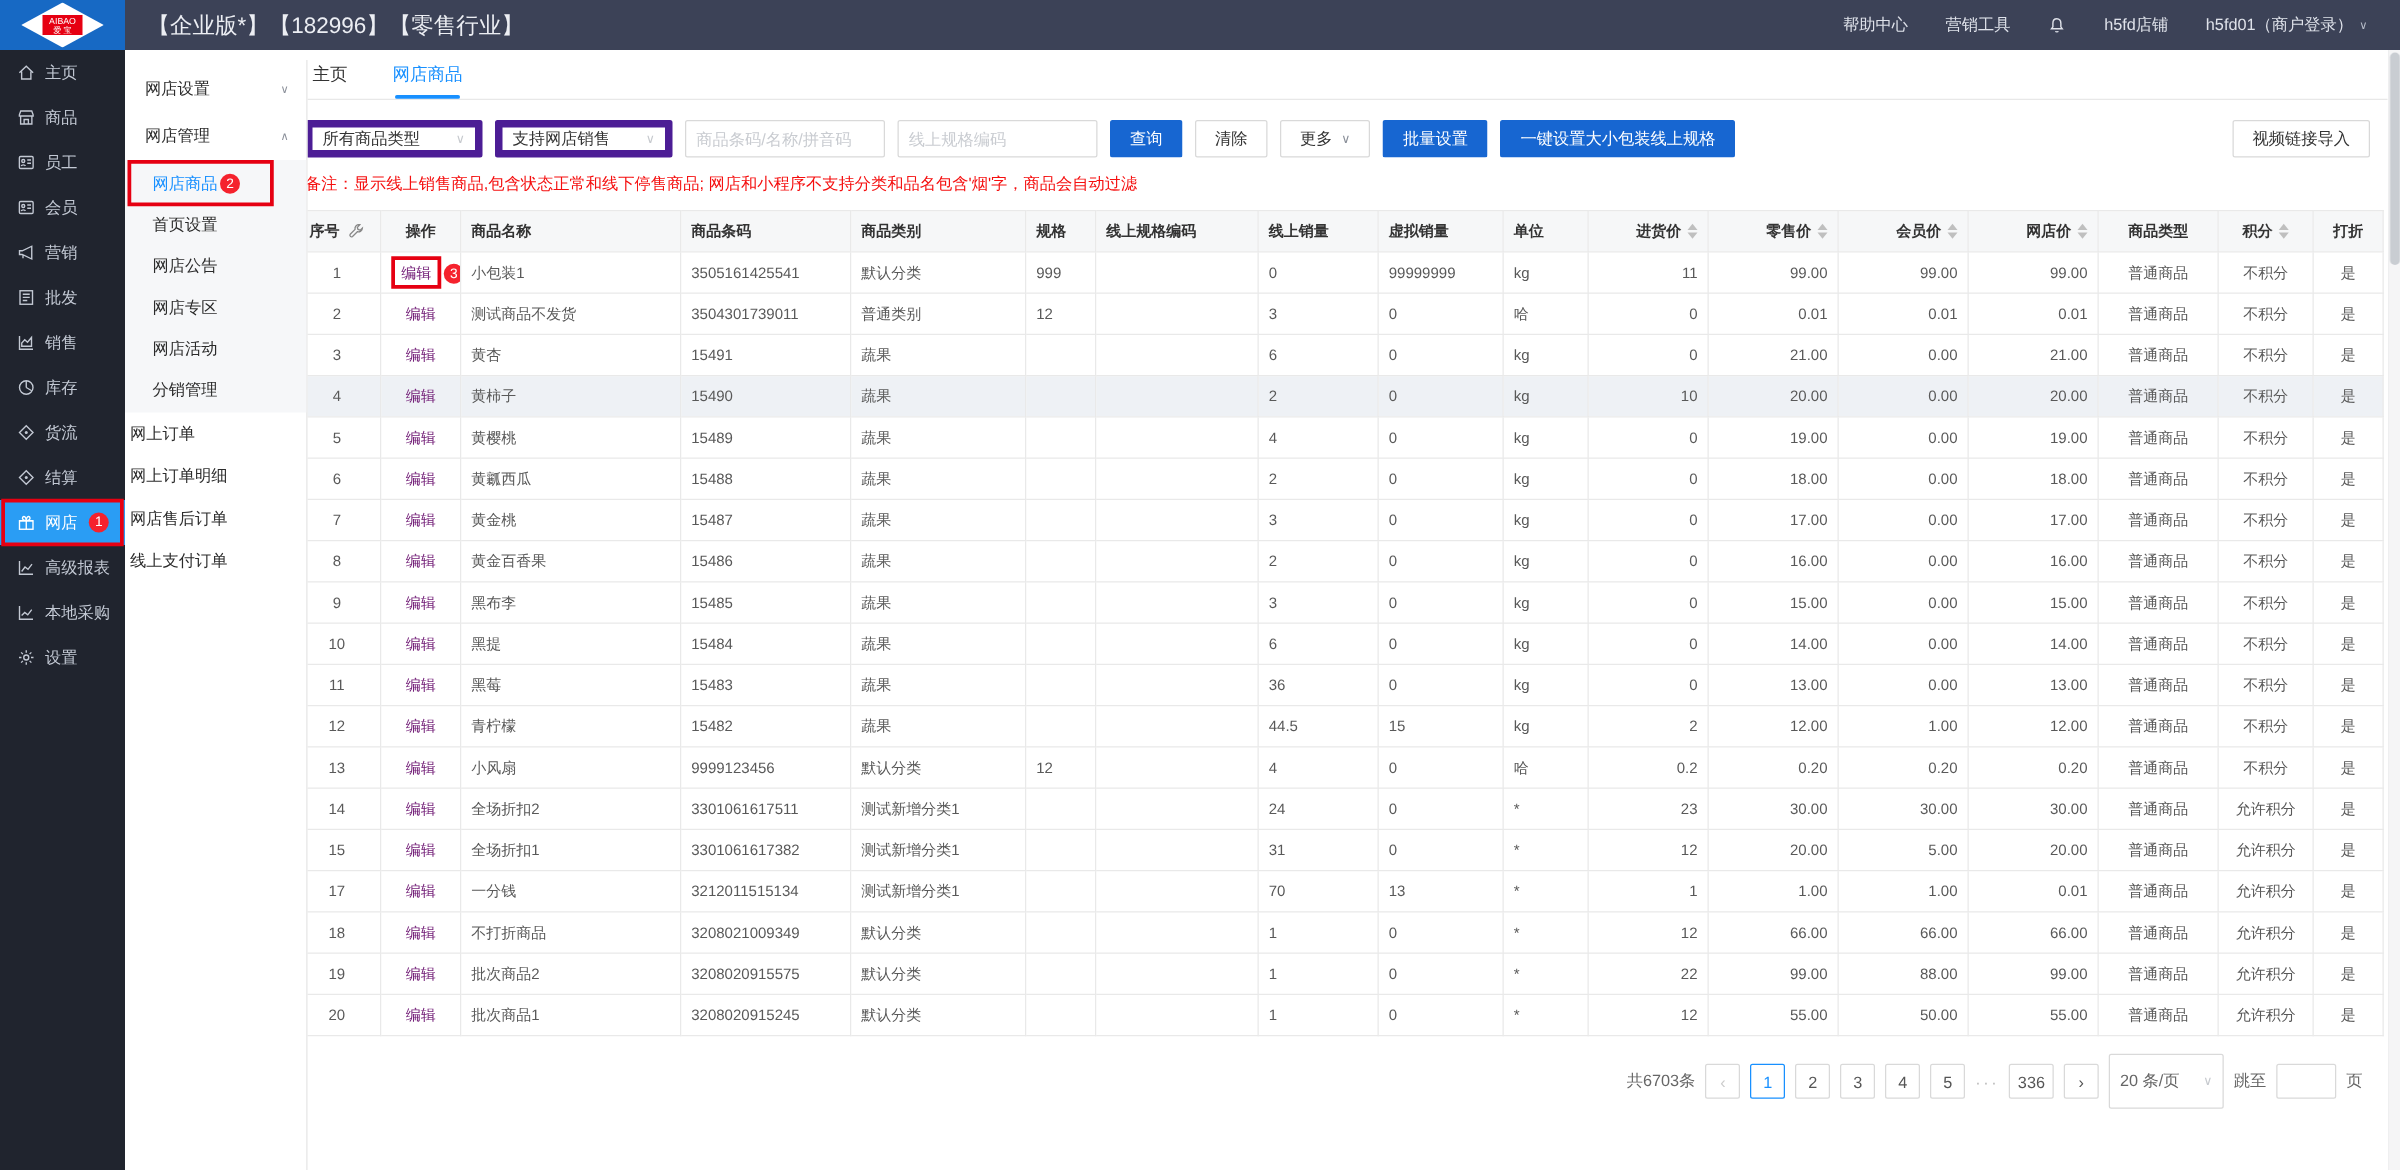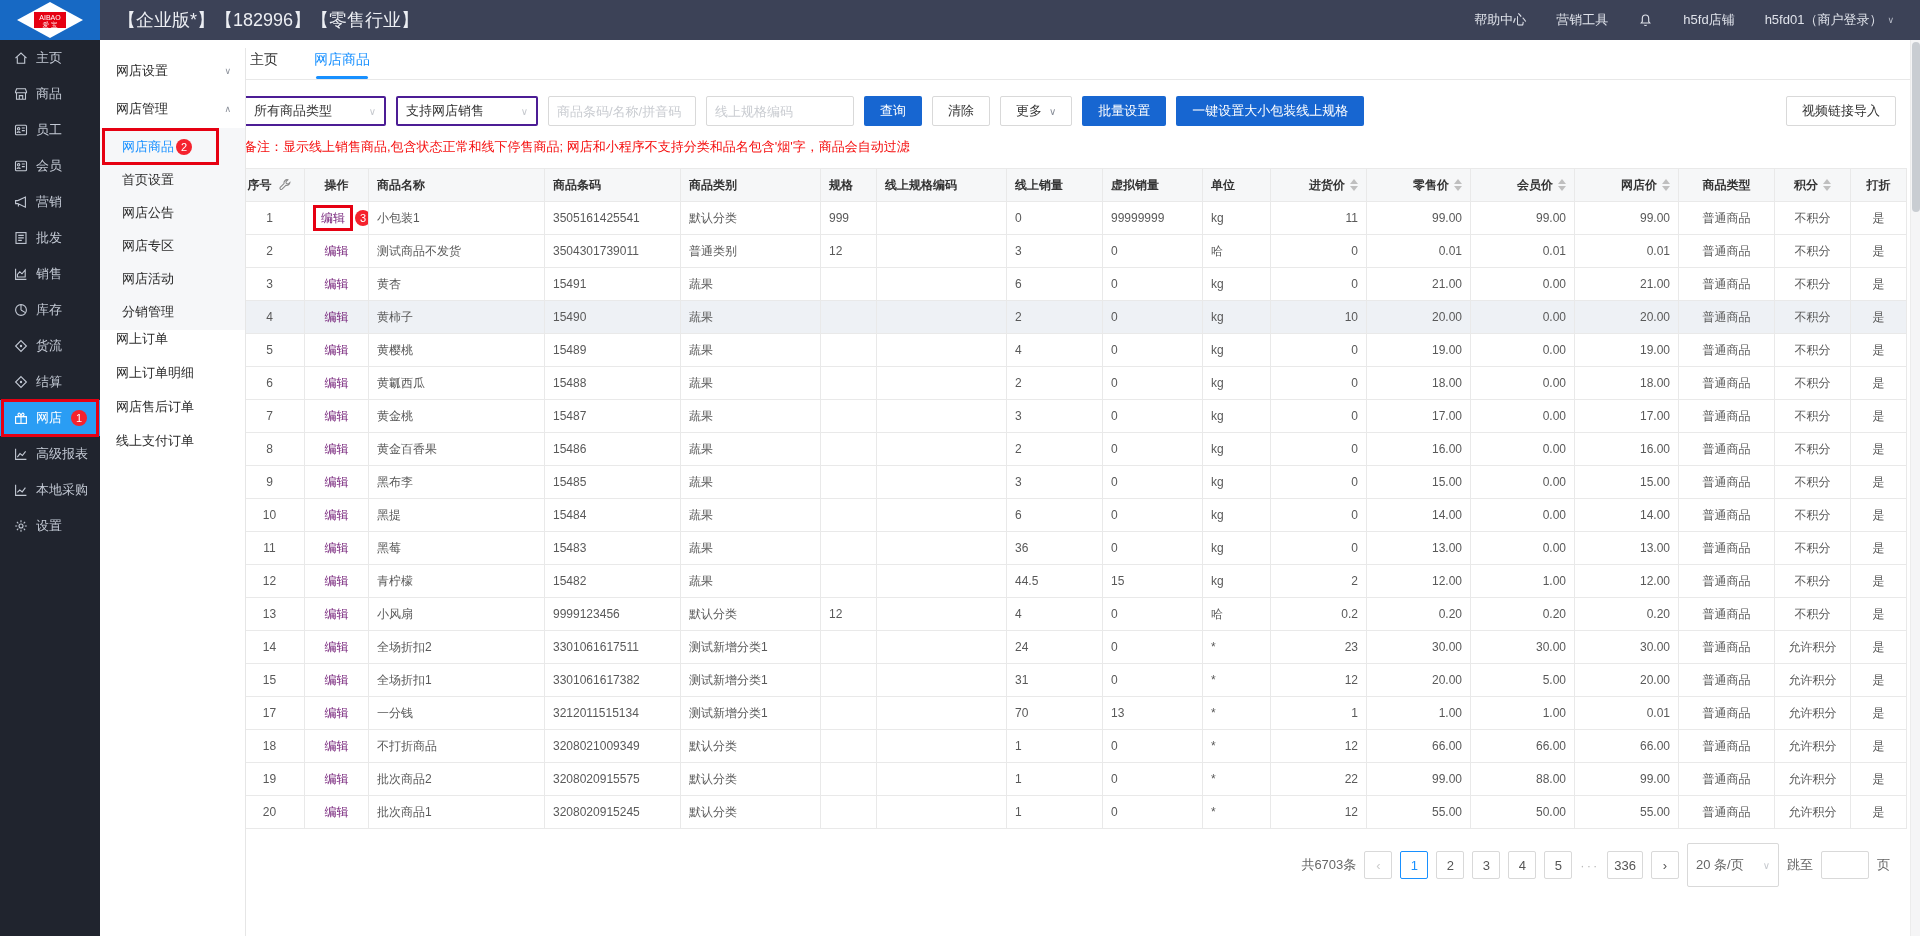--- a/index.html
+++ b/index.html
@@ -26,36 +26,36 @@
   .anno-box{position:absolute;left:1px;right:1px;top:-1px;bottom:-1px;border:3px solid #e60012;pointer-events:none;}
   
   .submenu{position:fixed;left:100px;top:48px;bottom:0;width:146px;background:#fff;
     border-right:1px solid #e6e6e6;padding-top:4px;z-index:10;font-size:13px;color:#2b2b2b;}
   .sm-group{height:38px;display:flex;align-items:center;padding:0 14px 0 16px;cursor:pointer;}
   .sm-group .chev{margin-left:auto;color:#8a8f99;font-size:9px;}
   .sm-children{background:#f6f7f9;padding:2px 0;}
   .sm-child{position:relative;height:33px;display:flex;align-items:center;padding-left:22px;cursor:pointer;}
   .sm-child.selected{color:#1890ff;}
   .sm-child .anno-box{left:2px;right:26px;top:-2px;bottom:-2px;}
-  .sm-item{height:34px;display:flex;padding-left:16px;cursor:pointer;}
+  .sm-item{height:34px;display:flex;align-items:center;padding-left:4px;cursor:pointer;}
   
   .vscroll{position:fixed;right:0;top:40px;bottom:0;width:10px;background:#f5f5f6;border-left:1px solid #ececec;z-index:25;}
   .vscroll .thumb{position:absolute;top:2px;left:1px;width:8px;height:170px;background:#c9cdd2;border-radius:4px;}
   
   .content{position:absolute;left:230px;top:40px;width:1680px;height:896px;background:#fff;}
   .tabbar{height:40px;border-bottom:1px solid #e8e8e8;display:flex;align-items:stretch;
     padding-left:20px;gap:36px;}
   .tab{display:flex;align-items:center;font-size:14px;color:#333;cursor:pointer;position:relative;}
   .tab.active{color:#1890ff;}
   .tab.active::after{content:"";position:absolute;left:2px;right:2px;bottom:0;height:3px;background:#1890ff;border-radius:2px;}
   .filters{display:flex;align-items:center;gap:10px;padding:16px 14px 10px 14px;}
-  .select{width:142px;height:30px;border:2px solid #4c1d95;border-radius:2px;display:flex;
+  .select{width:142px;height:30px;border:6px solid #4c1d95;border-radius:2px;display:flex;
     align-items:center;padding:0 8px;font-size:13px;color:#333;cursor:pointer;background:#fff;}
   .sel-caret{margin-left:auto;color:#c6c9ce;font-size:10px;}
-  .tinput{width:148px;height:30px;border:1px solid #d9d9d9;border-radius:2px;padding:0 8px;
+  .tinput{width:160px;height:30px;border:1px solid #d9d9d9;border-radius:2px;padding:0 8px;
     font-size:13px;color:#333;outline:none;}
   .tinput::placeholder{color:#c9ccd1;}
   .btn{height:30px;border-radius:2px;font-size:13px;padding:0 15px;display:inline-flex;align-items:center;
     justify-content:center;cursor:pointer;border:1px solid transparent;background:#fff;}
   .btn.primary{background:#1766d1;color:#fff;}
   .btn.plain{border-color:#d9d9d9;color:#333;}
   .mcaret{margin-left:7px;color:#8a8f99;font-size:10px;}
   .spacer{flex:1;}
   .note{color:#f50f0f;font-size:13px;padding:2px 14px 12px;}
   

